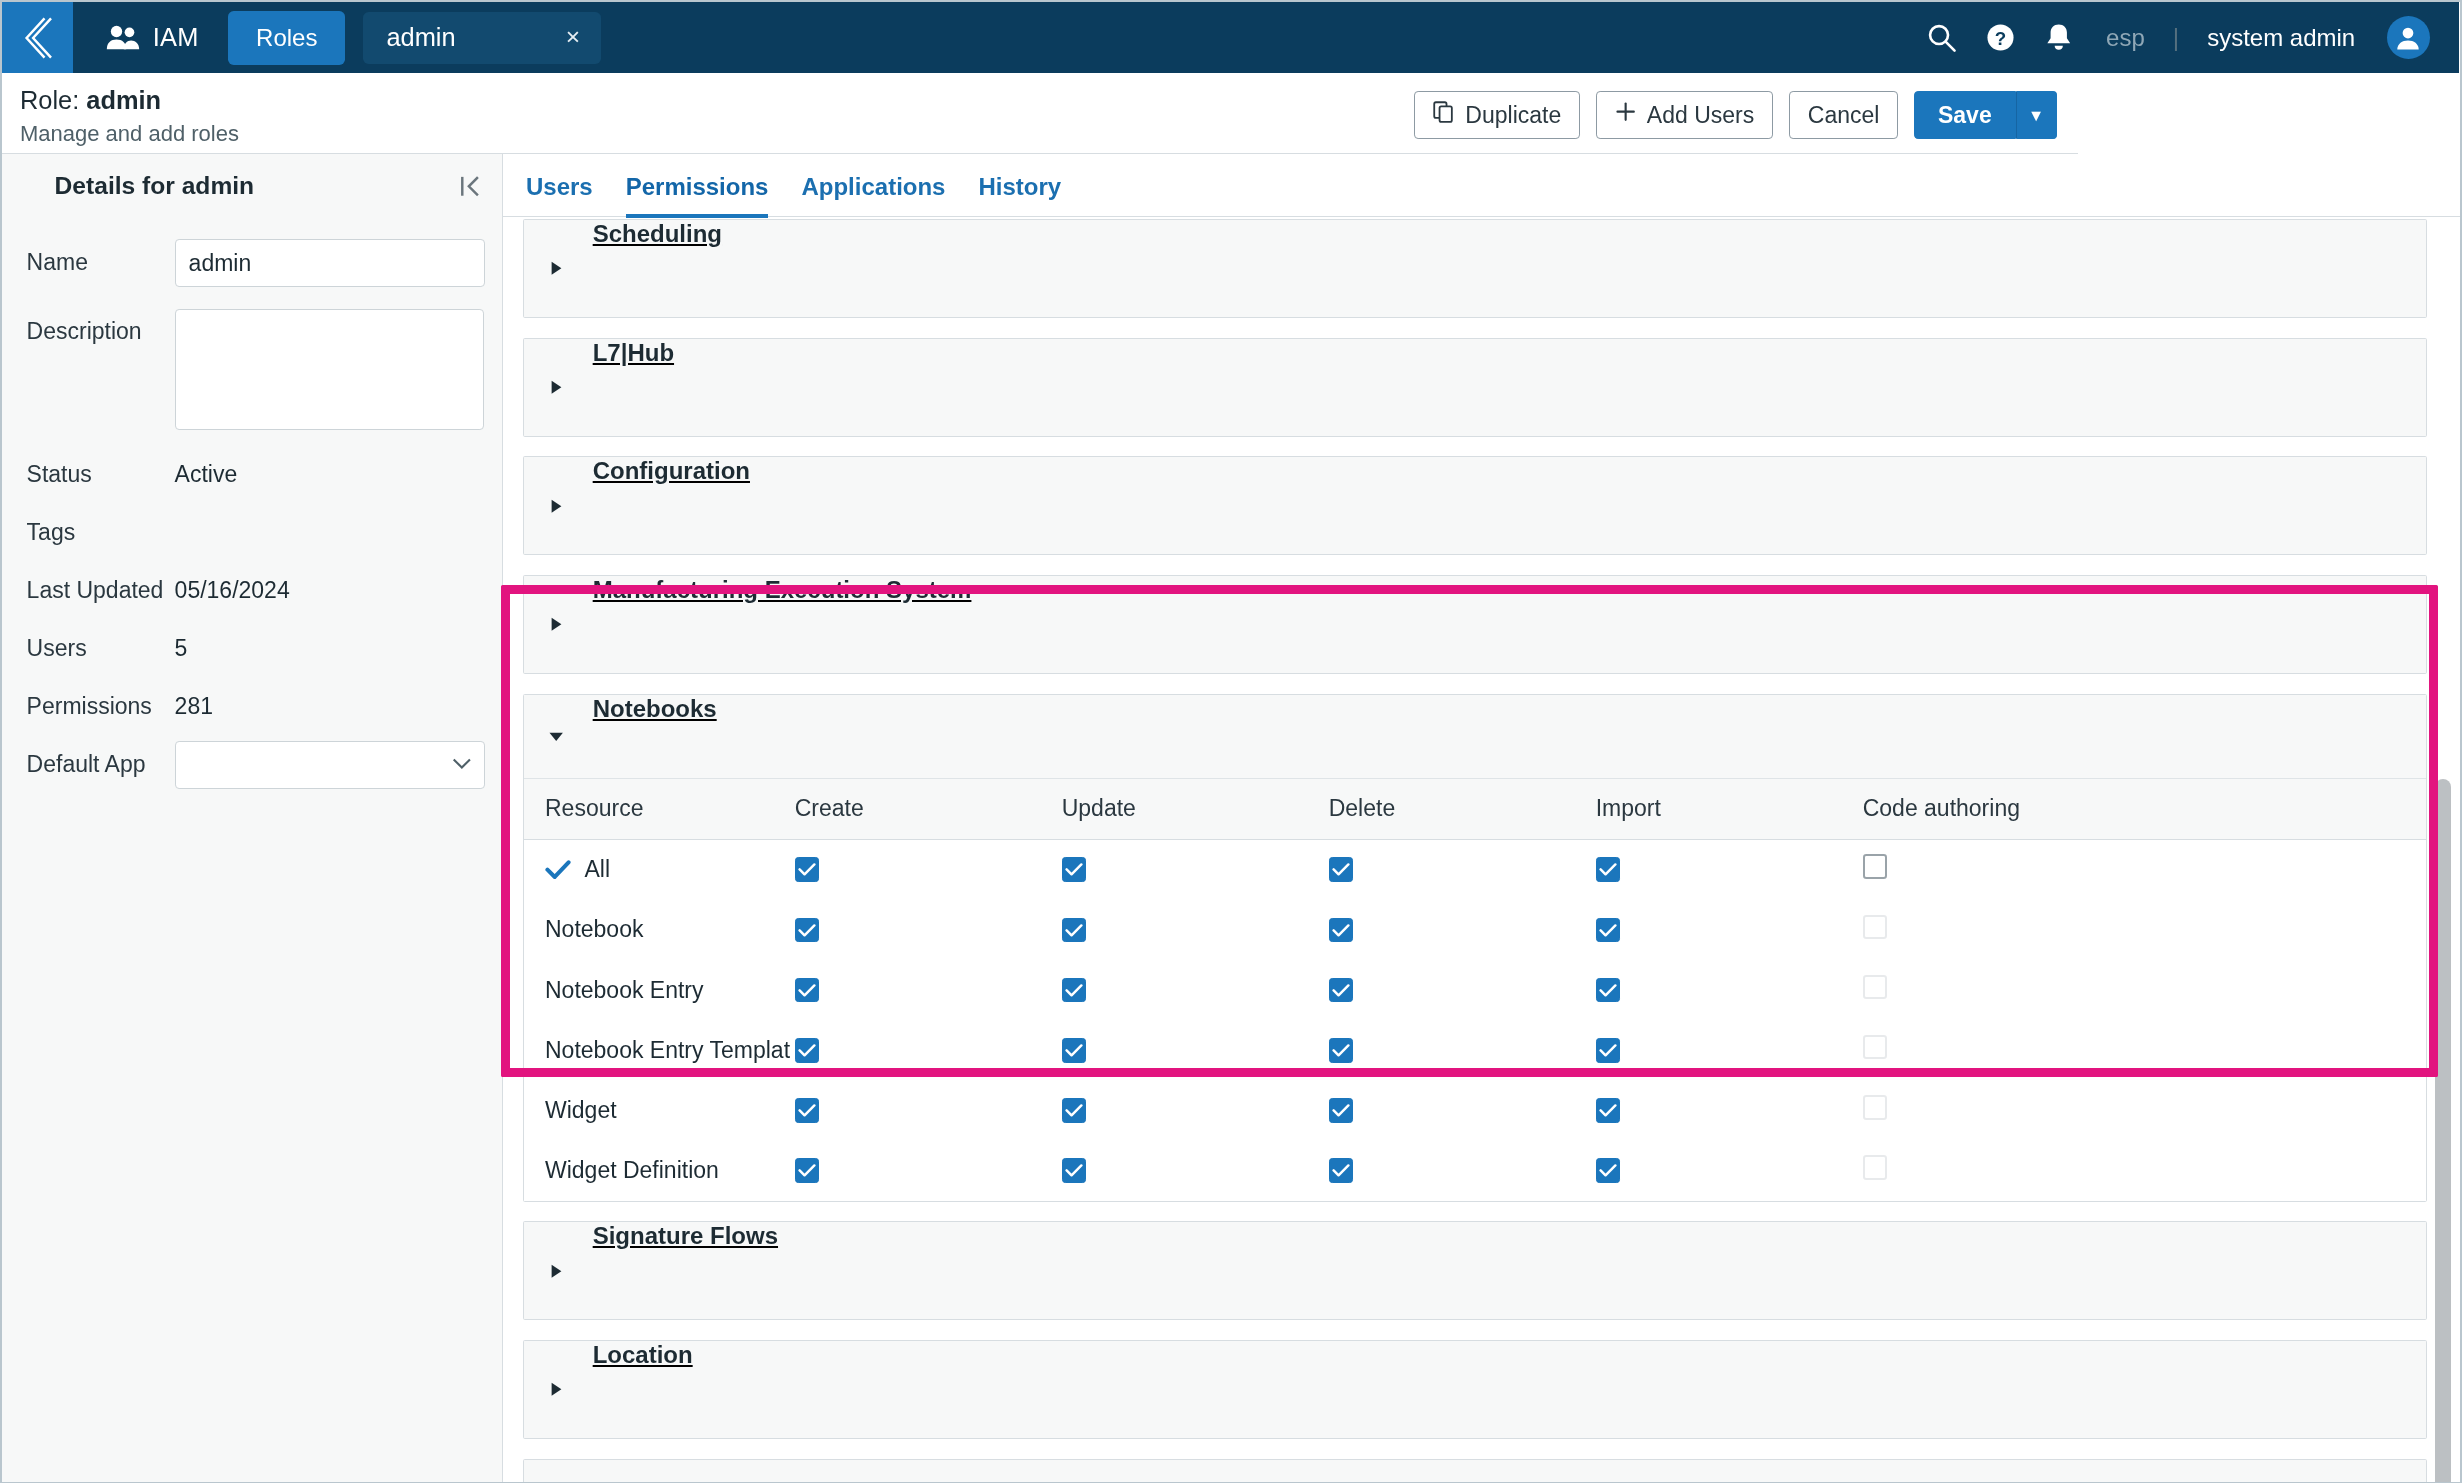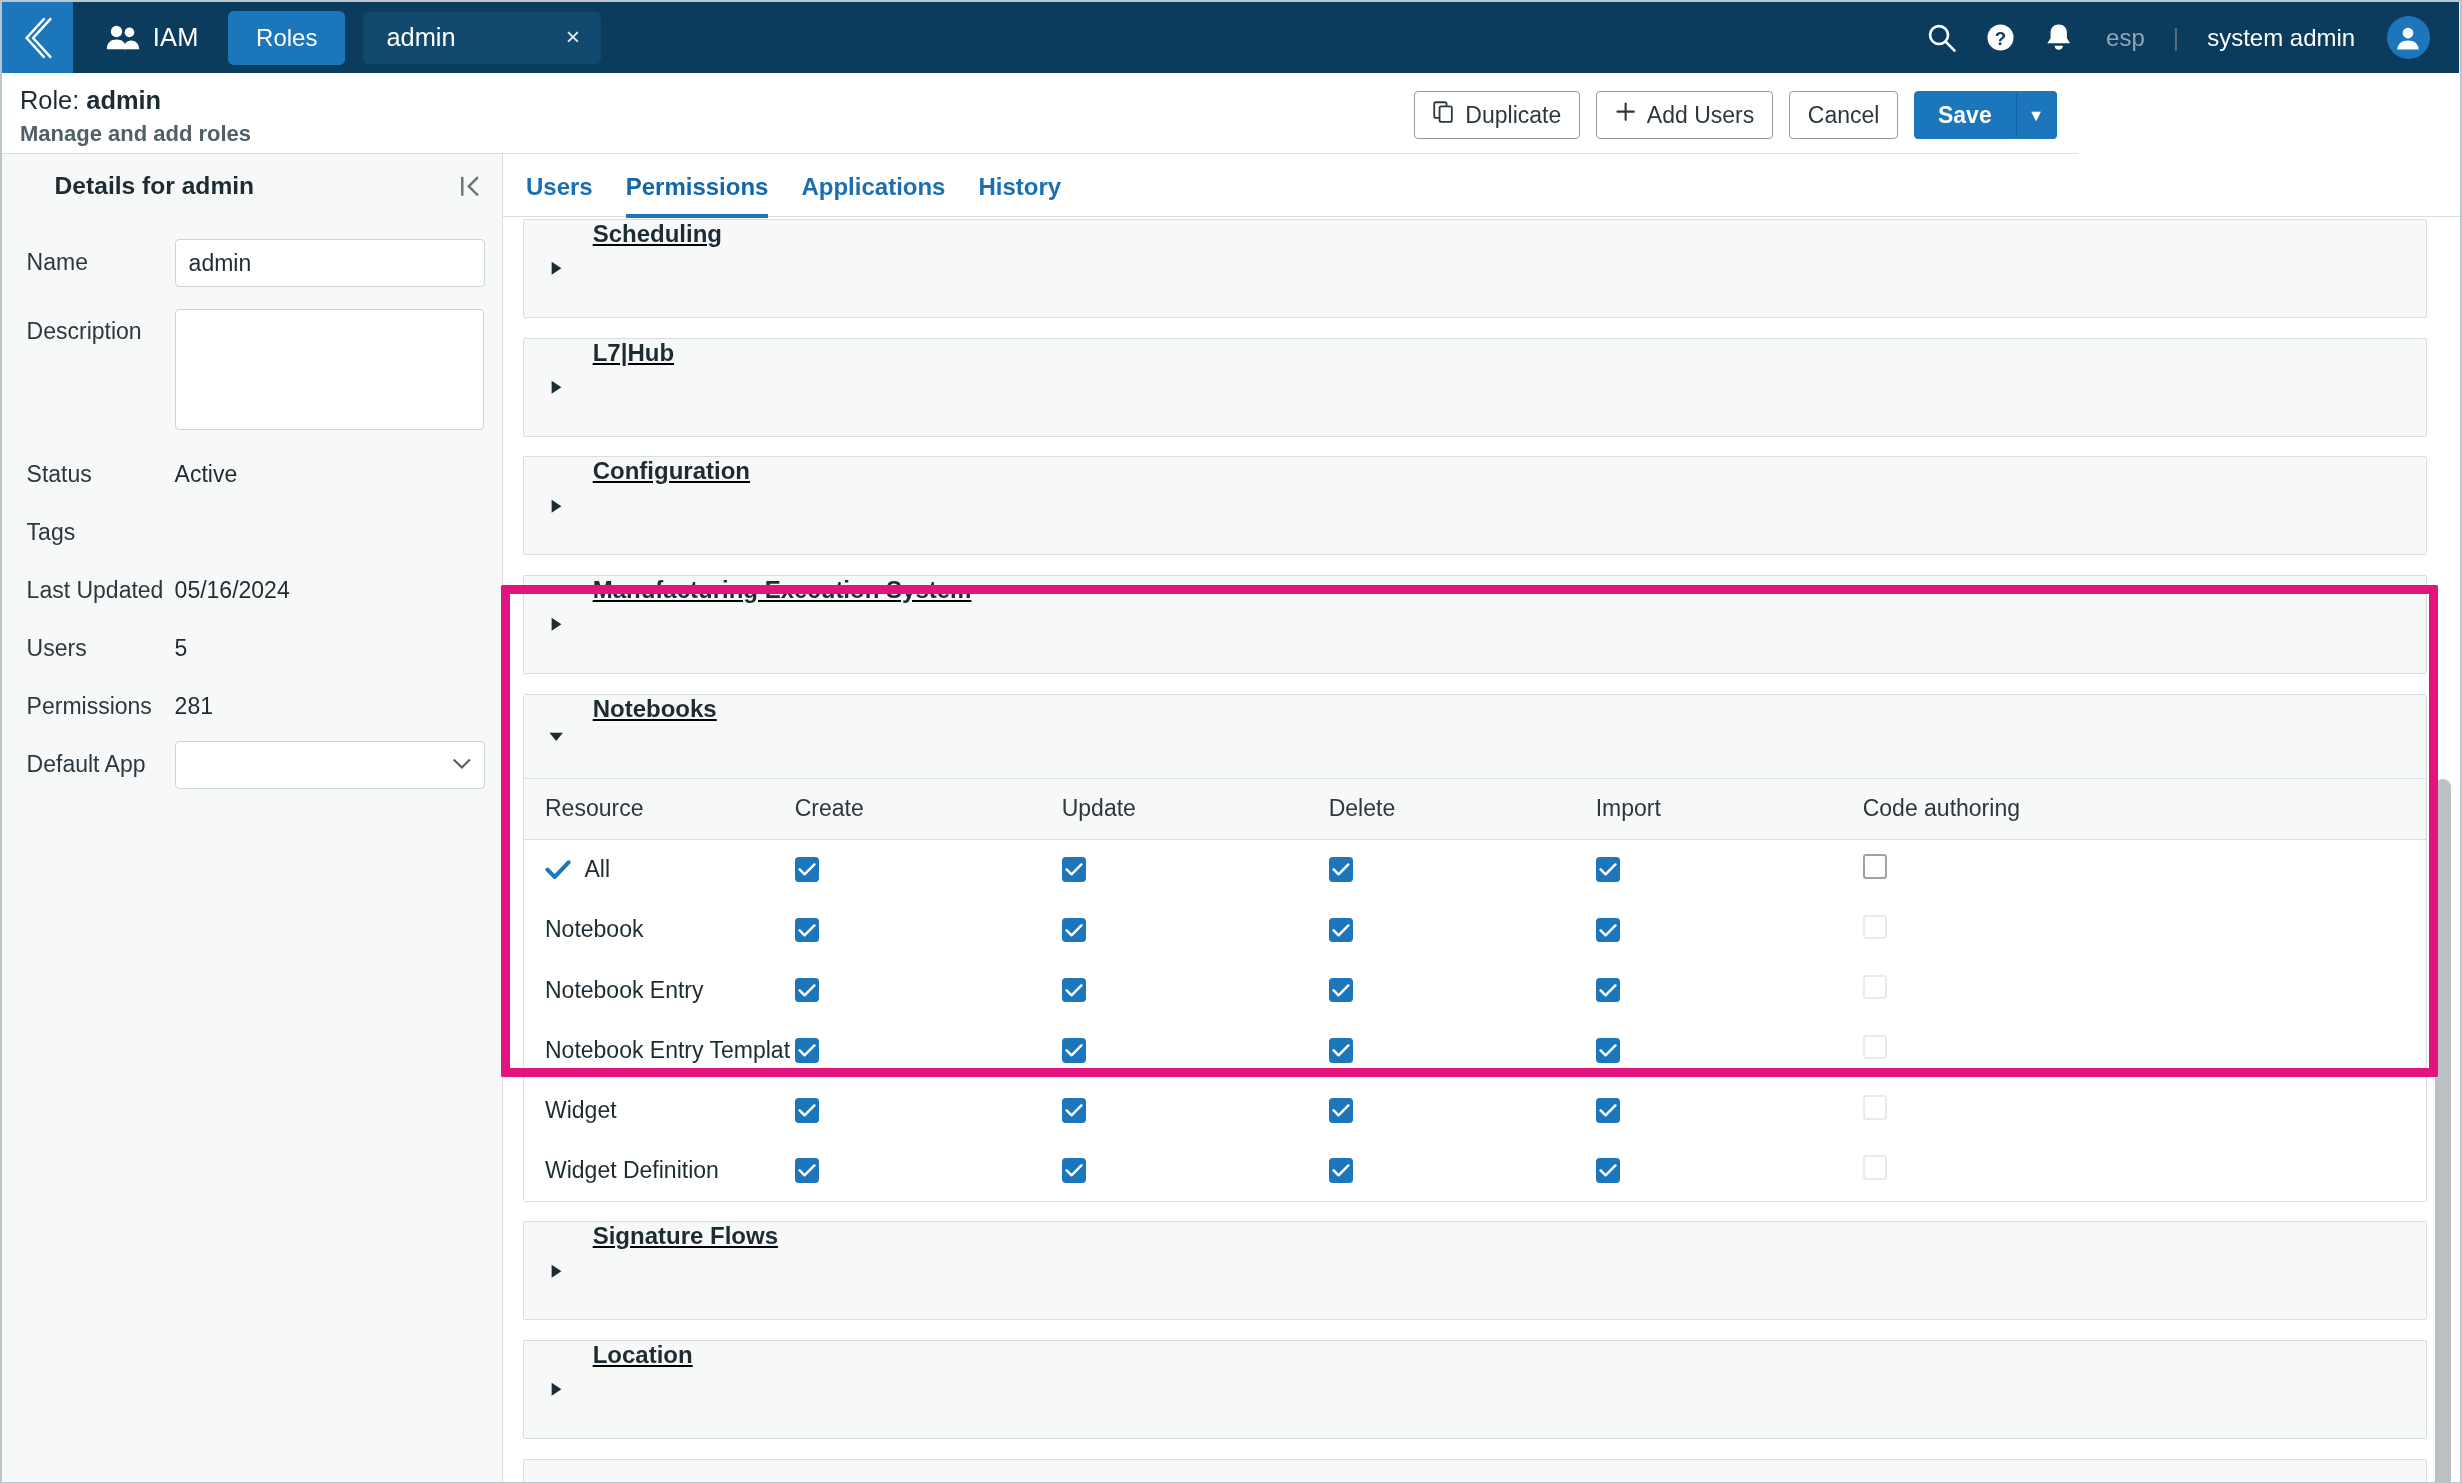--- a/index.html
+++ b/index.html
@@ -90,21 +90,21 @@
     background: #ffffff;
     border-bottom: 1.6px solid #d7dde1;
   }
   .ph-title {
     position: absolute; left: 18px; top: 13px;
     font-size: 25.4px; color: #1d2b33;
   }
   .ph-title b { font-weight: bold; }
   .ph-sub {
     position: absolute; left: 18px; top: 48px;
-    font-size: 22px; color: #4f6068; font-weight: bold;
+    font-size: 22px; color: #4f6068;
   }
   .ph-actions {
     position: absolute; right: 21.3px; top: 18px;
     display: flex; align-items: center; gap: 15.6px; padding-left: 48px;
   }
   .btn {
     height: 48px;
     border: 1.6px solid #8d9aa3;
     border-radius: 4.1px;
     background: #ffffff;

